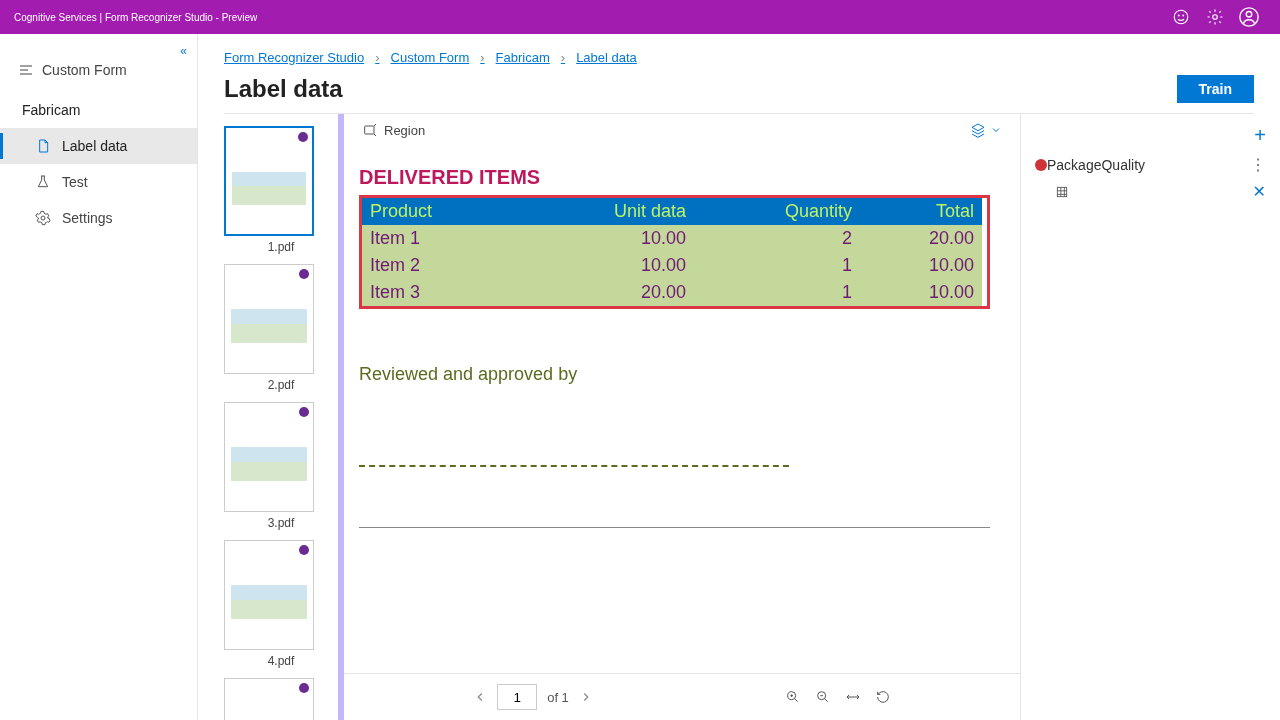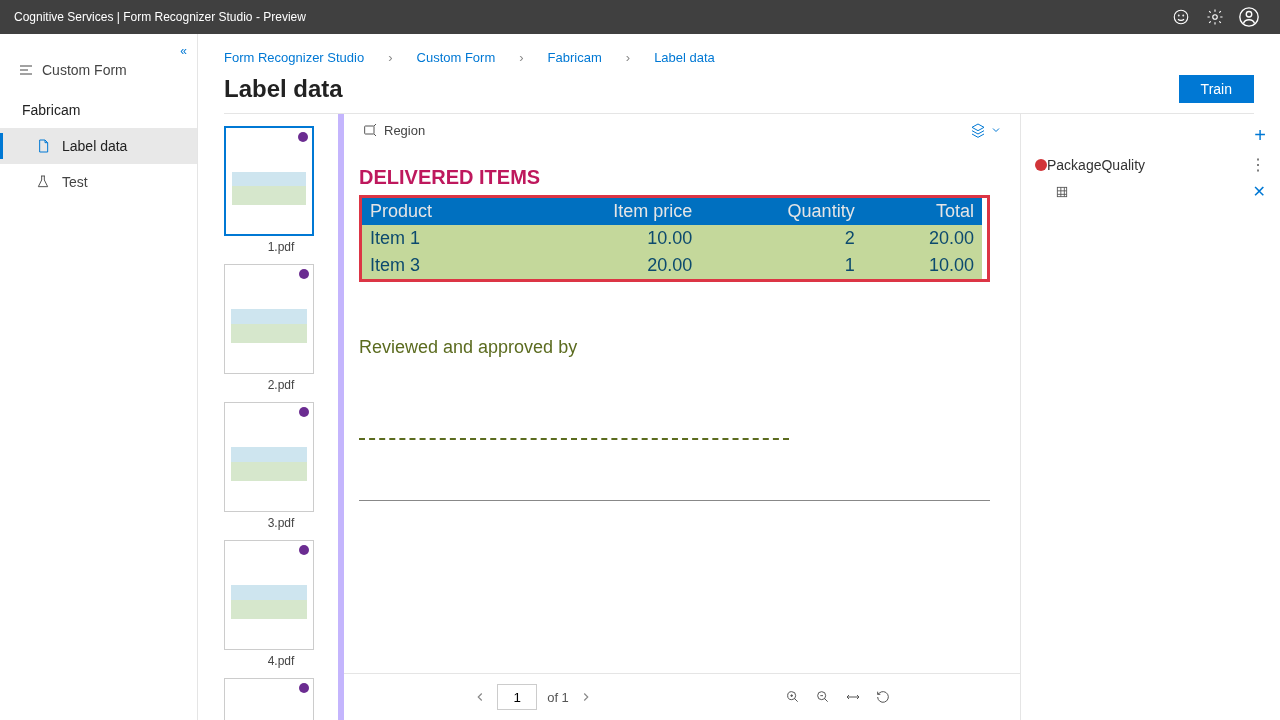--- a/index.html
+++ b/index.html
@@ -1,18 +1,18 @@
 <!DOCTYPE html>
 <html><head>
 <meta charset="utf-8">
 <style>
 * { margin: 0; padding: 0; box-sizing: border-box; font-family: "Segoe UI", -apple-system, sans-serif; }
 body { width: 1280px; height: 720px; overflow: hidden; background: #fff; }
 
-.header-bar { height: 34px; background: #404040; color: #fff; display: flex; align-items: center; padding: 0 14px; font-size: 12px; }
+.header-bar { height: 34px; background: #a21caf; color: #fff; display: flex; align-items: center; padding: 0 14px; font-size: 10px; }
 .header-bar .title { flex: 1; }
 .header-bar .icon-btn { width: 34px; height: 34px; display: flex; align-items: center; justify-content: center; cursor: pointer; }
 .header-bar svg { stroke: #fff; fill: none; }
 
 .main { display: flex; height: calc(720px - 34px); }
 
 .sidebar { width: 198px; background: #fff; border-right: 1px solid #e5e5e5; padding-top: 12px; position: relative; }
 .sidebar .collapse { position: absolute; top: 10px; right: 10px; color: #0078d4; font-size: 12px; cursor: pointer; }
 .sidebar .section-main { display: flex; align-items: center; padding: 10px 18px; font-size: 14px; color: #444; margin-top: 6px; }
 .sidebar .section-main svg { margin-right: 8px; stroke: #444; }
@@ -20,26 +20,26 @@
 .nav-item { display: flex; align-items: center; padding: 9px 18px 9px 34px; font-size: 14px; color: #444; cursor: pointer; }
 .nav-item.active { background: #e8e8e8; color: #222; position: relative; }
 .nav-item.active::before { content: ""; position: absolute; left: 0; top: 5px; bottom: 5px; width: 3px; background: #0078d4; }
 .nav-item i { width: 18px; height: 18px; margin-right: 10px; display: inline-flex; align-items: center; justify-content: center; }
 .nav-item svg { stroke: #555; fill: none; }
 .nav-item.active svg { stroke: #0078d4; }
 
 .content { flex: 1; display: flex; flex-direction: column; }
 
 .topsec { padding: 16px 26px 0 26px; }
-.breadcrumb { font-size: 13px; color: #0078d4; display: flex; align-items: center; gap: 24px; }
+.breadcrumb { font-size: 13px; color: #0078d4; display: flex; align-items: center; gap: 11px; text-decoration: underline; }
 .breadcrumb .sep { color: #888; }
 .breadcrumb a { color: #0078d4; cursor: pointer; }
 .title-row { display: flex; align-items: center; margin-top: 10px; margin-bottom: 10px; }
 .page-title { font-size: 24px; font-weight: 600; color: #222; flex: 1; }
-.train-btn { background: #0078d4; color: #fff; border: none; padding: 6px 22px; font-size: 14px; cursor: pointer; }
+.train-btn { background: #0078d4; color: #fff; border: none; padding: 6px 22px; font-size: 14px; cursor: pointer; font-weight: bold; }
 .divider { height: 1px; background: #e5e5e5; margin: 0 26px; }
 
 .work { flex: 1; display: flex; overflow: hidden; }
 
 .thumbs { width: 140px; padding: 12px 0 16px 26px; overflow-y: auto; }
 .thumb { margin-bottom: 10px; text-align: center; }
 .thumb-box { width: 90px; height: 110px; border: 1px solid #ccc; position: relative; background: #fff; padding: 6px; }
 .thumb-box.sel { border: 2px solid #0078d4; }
 .thumb-box .badge { position: absolute; top: 4px; right: 4px; width: 10px; height: 10px; border-radius: 50%; background: #6b2c91; }
 .thumb-prev { width: 100%; height: 100%; background: linear-gradient(#fff 0 40%, #cee5ef 40% 55%, #d6e7cc 55% 75%, #fff 75%); }
@@ -47,23 +47,23 @@
 
 .doc-area { flex: 1; display: flex; flex-direction: column; border-left: 6px solid #c4b5fd; }
 .doc-toolbar { display: flex; align-items: center; padding: 8px 18px; font-size: 13px; color: #444; }
 .doc-toolbar .region { display: flex; align-items: center; gap: 6px; cursor: pointer; }
 .doc-toolbar .spacer { flex: 1; }
 .doc-toolbar .layers { color: #0078d4; cursor: pointer; display: flex; align-items: center; gap: 4px; }
 .doc-canvas { flex: 1; background: #fff; padding: 20px 30px 0 15px; overflow: hidden; }
 .doc-heading { color: #be185d; font-weight: 700; font-size: 20px; margin-bottom: 6px; }
 .red-box { border: 3px solid #dc3545; padding: 0; }
 table.items { width: 620px; border-collapse: collapse; font-size: 18px; }
-table.items th { background: #0070c0; color: #e5e5e5; font-weight: 400; padding: 3px 8px; text-align: left; }
+table.items th { background: #0070c0; color: #bef264; font-weight: 400; padding: 3px 8px; text-align: left; }
 table.items th.r, table.items td.r { text-align: right; }
-table.items td { background: #c4d89b; color: #0c4a6e; padding: 3px 8px; }
+table.items td { background: #c4d89b; color: #701a75; padding: 3px 8px; }
 .approved { color: #5b6b1f; font-size: 18px; margin-top: 55px; }
 .sig-line { margin-top: 80px; border-top: 2px dashed #5b6b1f; width: 430px; height: 1px; }
 .doc-rule { border-top: 1px solid #888; margin-top: 60px; }
 
 .doc-footer { display: flex; align-items: center; justify-content: center; padding: 10px 20px; font-size: 13px; color: #555; gap: 12px; border-top: 1px solid #e5e5e5; }
 .doc-footer .pager { display: flex; align-items: center; gap: 10px; }
 .doc-footer input { width: 40px; height: 26px; text-align: center; border: 1px solid #ccc; }
 .doc-footer .zoom { display: flex; gap: 14px; margin-left: 180px; }
 .ic { cursor: pointer; display: inline-flex; }
 
@@ -127,20 +127,29 @@
       <span>Label data</span>
     </div>
     <div class="nav-item">
       <i>
           <svg width="16" height="16" viewBox="0 0 24 24" stroke-width="1.5">
             <path d="M9 3h6M10 3v6l-5 10h14l-5-10V3"></path>
           </svg>
         </i>
       <span>Test</span>
     </div>
+    <div class="nav-item">
+      <i>
+          <svg width="16" height="16" viewBox="0 0 24 24" stroke-width="1.5">
+            <circle cx="12" cy="12" r="3"></circle>
+            <path d="M19 12a7 7 0 0 0-.2-1.6l2-1.5-2-3.4-2.3 1a7 7 0 0 0-2.8-1.6L13 2h-4l-.7 2.9a7 7 0 0 0-2.8 1.6l-2.3-1-2 3.4 2 1.5A7 7 0 0 0 5 12c0 .5 0 1 .2 1.6l-2 1.5 2 3.4 2.3-1a7 7 0 0 0 2.8 1.6L11 22h4l.7-2.9a7 7 0 0 0 2.8-1.6l2.3 1 2-3.4-2-1.5c.1-.5.2-1 .2-1.6z"></path>
+          </svg>
+        </i>
+      <span>Settings</span>
+    </div>
   </div>
 
   <div class="content">
     <div class="topsec">
       <div class="breadcrumb">
         <a>Form Recognizer Studio</a>
           <span class="sep">›</span>
         <a>Custom Form</a>
           <span class="sep">›</span>
         <a>Fabricam</a>
@@ -212,33 +221,39 @@
           </div>
         </div>
 
         <div class="doc-canvas">
           <div class="doc-heading">DELIVERED ITEMS</div>
           <div class="red-box">
             <table class="items" id="items-table">
               <thead>
                   <tr>
                 <th>Product</th>
-                <th class="r">Item price</th>
+                <th class="r">Unit data</th>
                 <th class="r">Quantity</th>
                 <th class="r">Total</th>
               </tr>
                 </thead>
               <tbody>
                   <tr>
                     <td>Item 1</td>
                     <td class="r">10.00</td>
                     <td class="r">2</td>
                     <td class="r">20.00</td>
                   </tr>
                   <tr>
+                    <td>Item 2</td>
+                    <td class="r">10.00</td>
+                    <td class="r">1</td>
+                    <td class="r">10.00</td>
+                  </tr>
+                  <tr>
                     <td>Item 3</td>
                     <td class="r">20.00</td>
                     <td class="r">1</td>
                     <td class="r">10.00</td>
                   </tr>
                 </tbody>
             </table>
           </div>
           <div class="approved">Reviewed and approved by</div>
           <div class="sig-line"></div>

